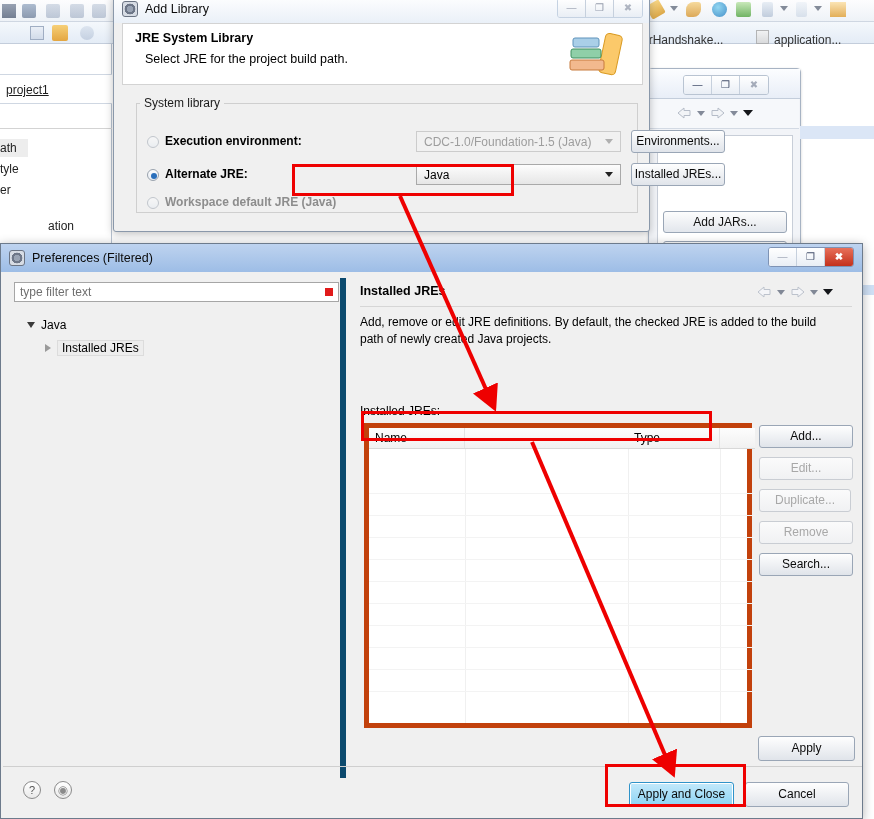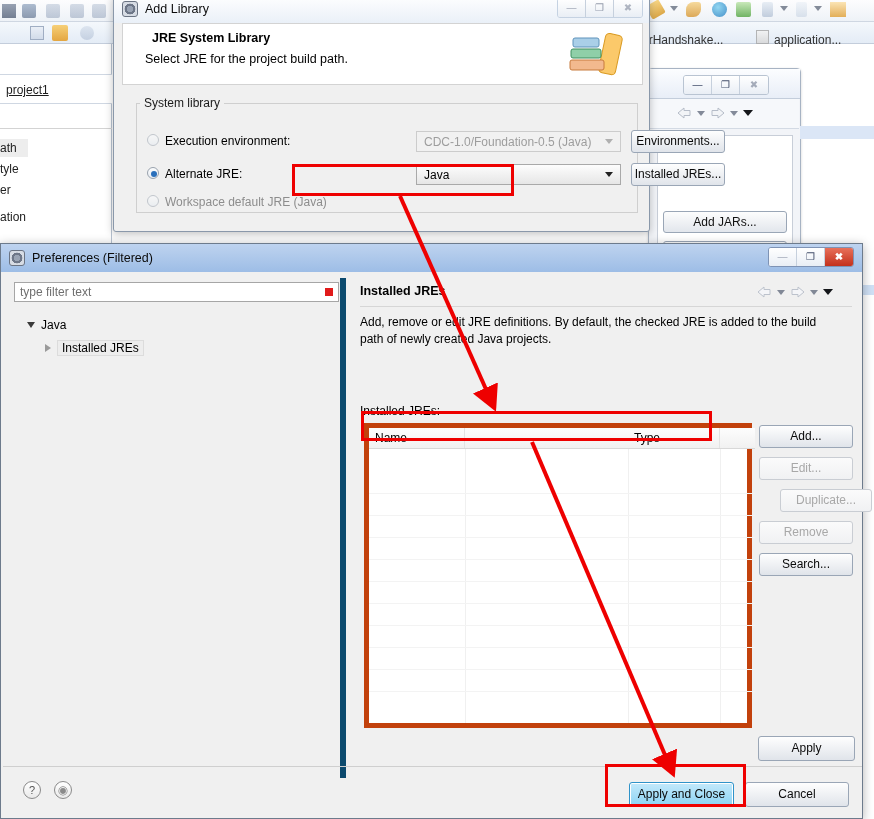--- a/index.html
+++ b/index.html
@@ -122,36 +122,36 @@
     width: 16px; height: 16px; border-radius: 3px;
     background: radial-gradient(circle at 50% 50%, #9aa4b4 0 34%, #6e7788 35% 55%, #d7dce4 56% 100%);
     border: 1px solid #6b7483; margin-right: 7px;
   }
   .dlg-title { font-size: 12.5px; color: #0b0b0b; }
 
   .header-band {
     position: absolute; left: 8px; top: 28px; width: 521px; height: 62px;
     background: #fff; border: 1px solid #d3d3d3;
   }
-  .hdr-title { position: absolute; left: 12px; top: 7px; font-size: 12.5px; font-weight: bold; margin-left: 17px; }
+  .hdr-title { position: absolute; left: 12px; top: 7px; font-size: 12.5px; font-weight: bold; }
   .hdr-sub { position: absolute; left: 22px; top: 28px; font-size: 12.5px; }
 
   .books {
     position: absolute; right: 10px; top: 6px; width: 66px; height: 50px;
   }
 
   .group-box {
     position: absolute; left: 22px; top: 108px; width: 502px; height: 110px;
     border: 1px solid #cfcfcf;
   }
   .group-legend {
     position: absolute; left: 26px; top: 101px; background: #f0f0f0;
     padding: 0 4px; font-size: 12px; color: #1a1a1a;
   }
-  .radio-row { position: absolute; display: flex; align-items: flex-start; }
+  .radio-row { position: absolute; display: flex; align-items: flex-end; font-weight: bold; }
   .radio {
     width: 12px; height: 12px; border-radius: 50%;
     border: 1px solid #9aa3ae; background: linear-gradient(#fbfcfd,#e7ecf2);
     margin-right: 6px; position: relative; flex: none;
   }
   .radio.checked::after {
     content: ""; position: absolute; left: 3px; top: 3px; width: 6px; height: 6px;
     border-radius: 50%; background: #2a6fbb;
   }
   .radio.dim { opacity: .55; }
@@ -319,21 +319,21 @@
   <div class="caret-sm" style="position:absolute;left:814px;top:6px;"></div>
   <div class="toolbar-icon" style="left:830px;top:2px;width:16px;height:15px;background:linear-gradient(#fbe0a8,#e0a23c);"></div>
 
   <div class="bg-left-col"></div>
 
   <div class="bg-proj-row">project1</div>
 
   <div class="bg-left-item sel" style="top:139px;">ath</div>
   <div class="bg-left-item" style="top:160px;">tyle</div>
   <div class="bg-left-item" style="top:181px;">er</div>
-  <div class="bg-left-item" style="top:208px;">ation</div>
+  <div class="bg-left-item" style="top:217px;padding-left:48px;">ation</div>
   <div style="position:absolute;left:0;top:128px;width:112px;height:1px;background:#d3d3d3;"></div>
 
   <div class="bg-tab-label" style="left:642px;top:31px;">arHandshake...</div>
   <div class="toolbar-icon" style="left:756px;top:30px;width:13px;height:14px;background:linear-gradient(#f2f2f2,#d8d8d8);border:1px solid #aaa;"></div>
   <div class="bg-tab-label" style="left:774px;top:31px;">application...</div>
 
   <div class="inner-win">
     <div class="inner-win-titlebar"></div>
     <div class="win-btn-group" style="left:34px;top:6px;">
       <div class="win-btn">
@@ -400,21 +400,21 @@
   </div>
 
   <div class="group-box"></div>
   <div class="group-legend">System library</div>
 
   <div class="radio-row" style="left:33px;top:139px;">
     <span class="radio dim"></span>
     <span class="rlabel">Execution environment:</span>
   </div>
   <div class="combo dimmed" style="left:302px;top:136px;width:205px;">
-    <span>CDC-1.0/Foundation-0.5 (Java)</span>
+    <span>CDC-1.0/Foundation-1.5 (Java)</span>
     <span class="combo-caret"></span>
   </div>
   <div class="btn" style="left:517px;top:135px;width:94px;">Environments...</div>
 
   <div class="radio-row" style="left:33px;top:172px;">
     <span class="radio checked"></span>
     <span class="rlabel">Alternate JRE:</span>
   </div>
   <div class="combo" style="left:302px;top:169px;width:205px;">
     <span>Java</span>
@@ -500,21 +500,21 @@
         <div class="grid-h" style="top:153px;"></div>
         <div class="grid-h" style="top:175px;"></div>
         <div class="grid-h" style="top:197px;"></div>
         <div class="grid-h" style="top:219px;"></div>
         <div class="grid-h" style="top:241px;"></div>
         <div class="grid-h" style="top:263px;"></div>
       </div>
 
       <div class="btn" style="left:406px;top:147px;width:94px;">Add...</div>
       <div class="btn disabled" style="left:406px;top:179px;width:94px;">Edit...</div>
-      <div class="btn disabled" style="left:406px;top:211px;width:92px;margin-left:21px;">Duplicate...</div>
+      <div class="btn disabled" style="left:406px;top:211px;width:92px;">Duplicate...</div>
       <div class="btn disabled" style="left:406px;top:243px;width:94px;">Remove</div>
       <div class="btn" style="left:406px;top:275px;width:94px;">Search...</div>
     </div>
   </div>
 
   <div class="btn" style="left:757px;top:492px;width:97px;height:25px;line-height:23px;">Apply</div>
 
   <div style="position:absolute;left:2px;top:522px;width:859px;height:1px;background:#cfcfcf;"></div>
 
   <div class="footer-icon-circle" style="left:22px;top:537px;">

